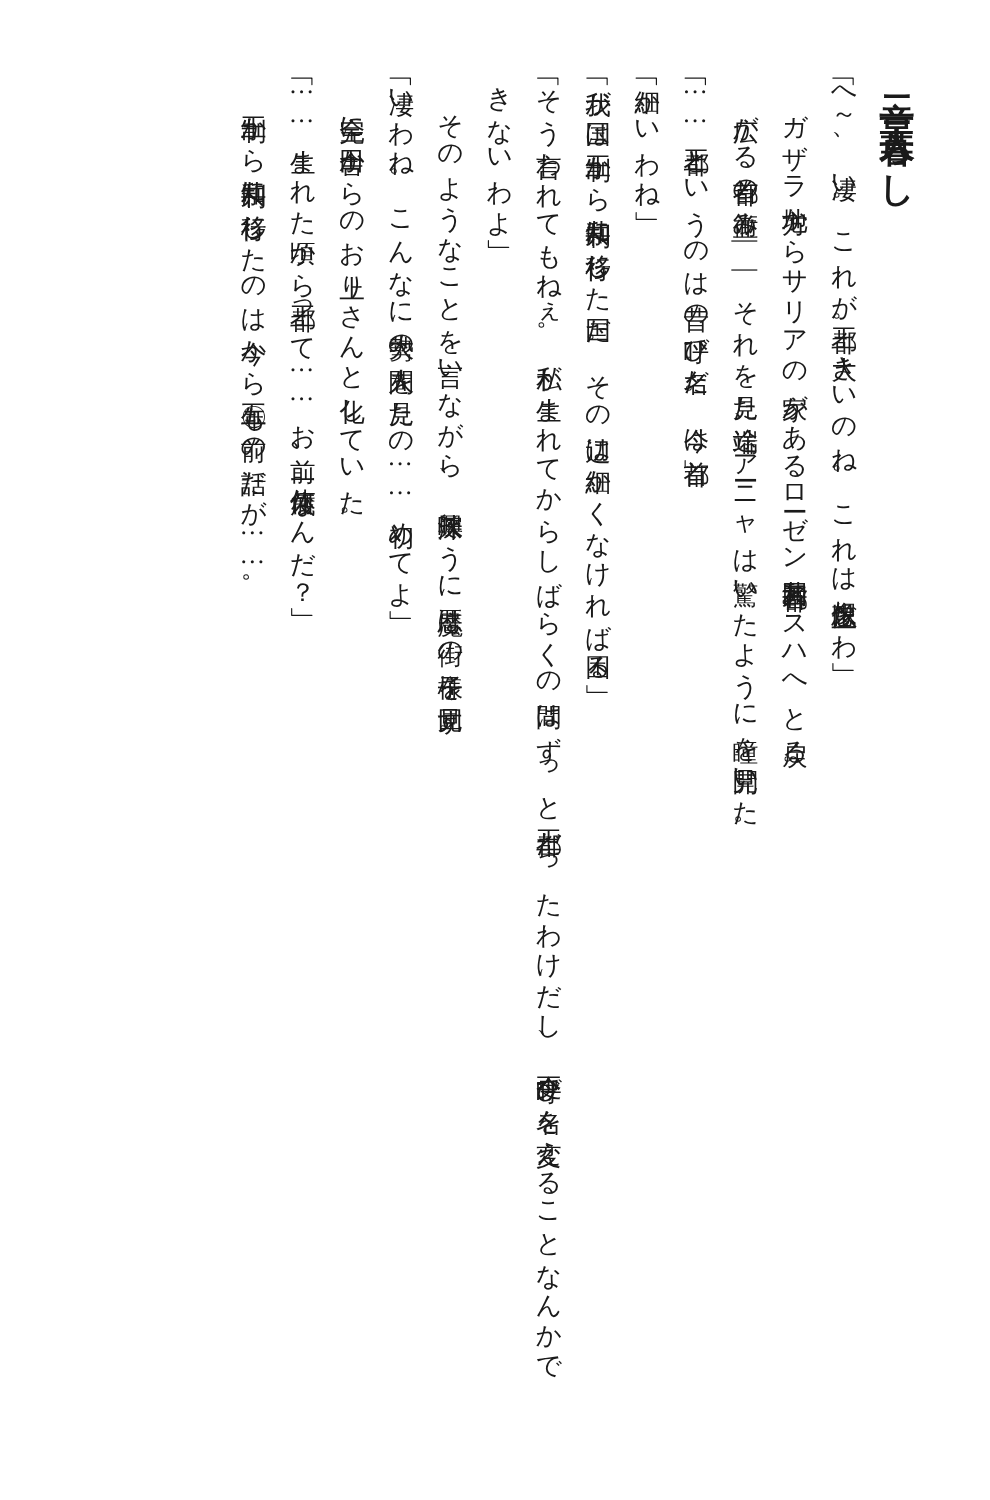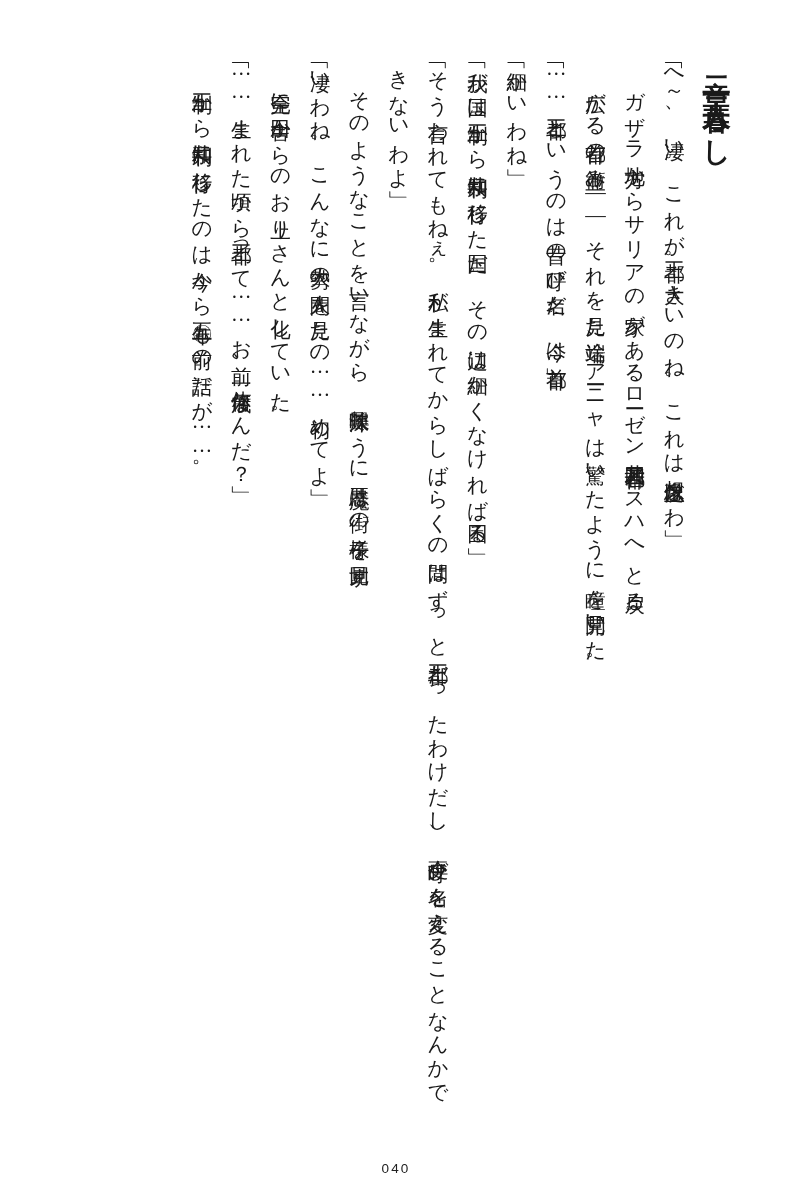--- a/index.html
+++ b/index.html
@@ -95,15 +95,14 @@
     <p class="para">「我が国は王制から共和制に移行した国だ。その辺は細かくなければ困る」</p>
     <p class="para">「そう言われてもねぇ。私が生まれてからしばらくの間はずっと王都だったわけだし、今更呼び名を変えることなんかできないわよ」</p>
     <p class="para indent">そのようなことを言いながら、興味深そうに悪魔は街の様子を見回す。</p>
     <p class="para">「凄いわね。こんなに大勢の人間を見たの……初めてよ」</p>
     <p class="para indent">完全に田舎からのお上りさんと化していた。</p>
     <p class="para">「……生まれた頃から王都って……お前、一体何歳なんだ？」</p>
     <p class="para indent">王制から共和制に移行したのは今から五〇年も前の話だが……。</p>
 
   </div>
 
-  <div class="folio">040</div>
 
 </div>
 
 </body></html>

